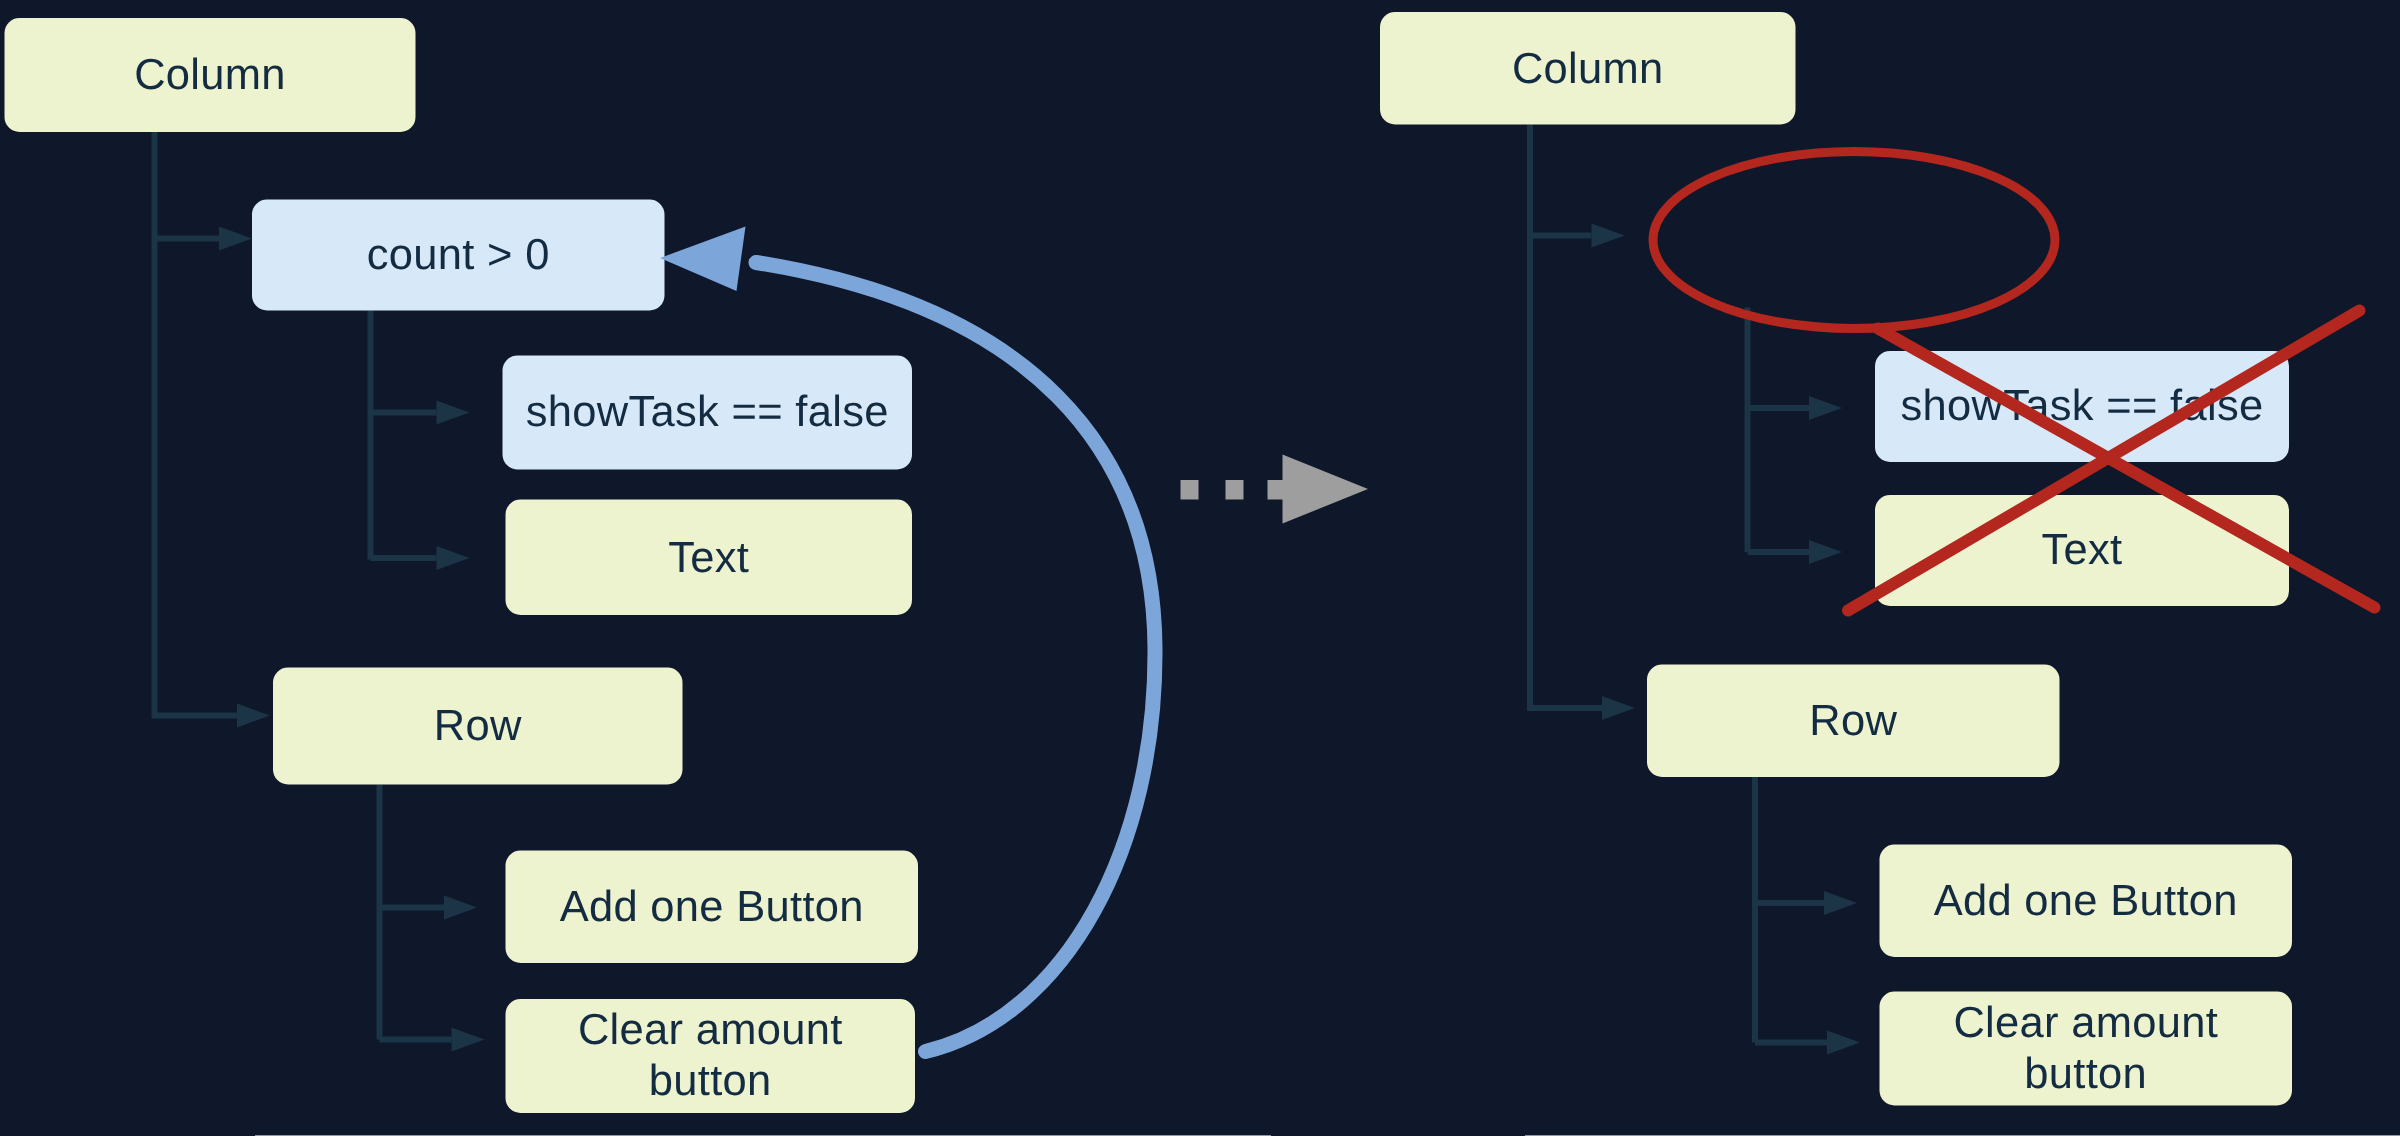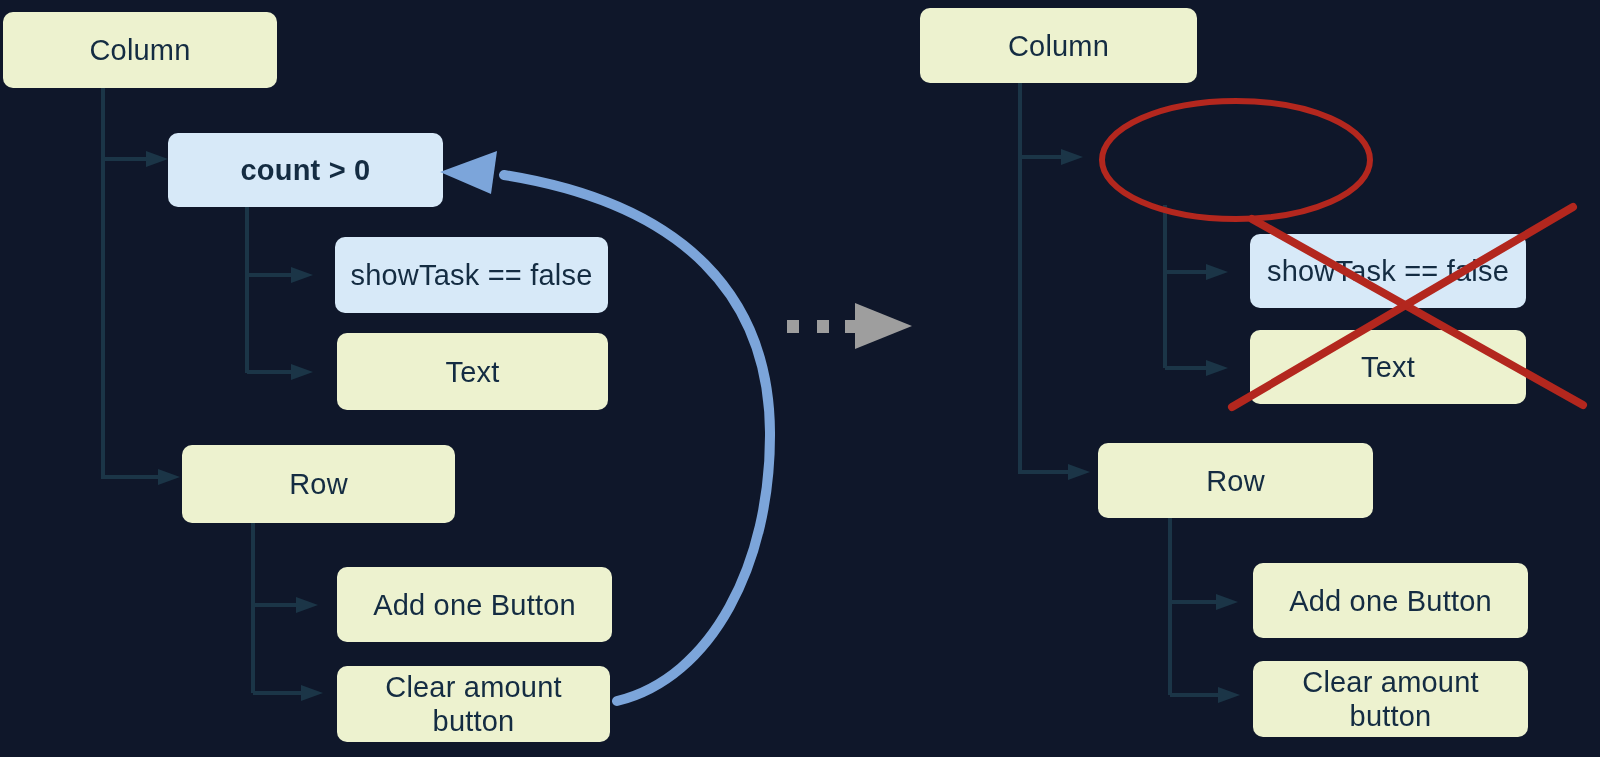--- a/index.html
+++ b/index.html
@@ -36,21 +36,21 @@
     line-height: 34px;
     color: #142c42;
     white-space: pre-line;
     letter-spacing: 0.2px;
   }
   .node.widget    { background: #edf2cf; }
   .node.condition { background: #d7e9f8; }
 
   
   .l-column   { left: 3px;    top: 12px;  width: 274px; height: 76px; }
-  .l-cond     { left: 168px;  top: 133px; width: 275px; height: 74px; font-weight: bold; }
+  .l-cond     { left: 168px;  top: 133px; width: 275px; height: 74px; }
   .l-showtask { left: 335px;  top: 237px; width: 273px; height: 76px; }
   .l-text     { left: 337px;  top: 333px; width: 271px; height: 77px; }
   .l-row      { left: 182px;  top: 445px; width: 273px; height: 78px; }
   .l-addone   { left: 337px;  top: 567px; width: 275px; height: 75px; }
   .l-clear    { left: 337px;  top: 666px; width: 273px; height: 76px; }
 
   
   .r-column   { left: 920px;  top: 8px;   width: 277px; height: 75px; }
   .r-cond     { left: 1086px; top: 128px; width: 274px; height: 77px; }
   .r-showtask { left: 1250px; top: 234px; width: 276px; height: 74px; }

